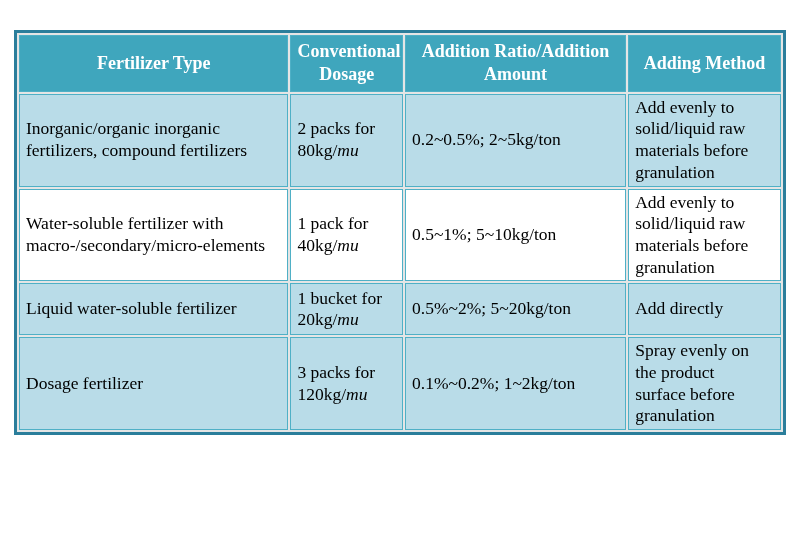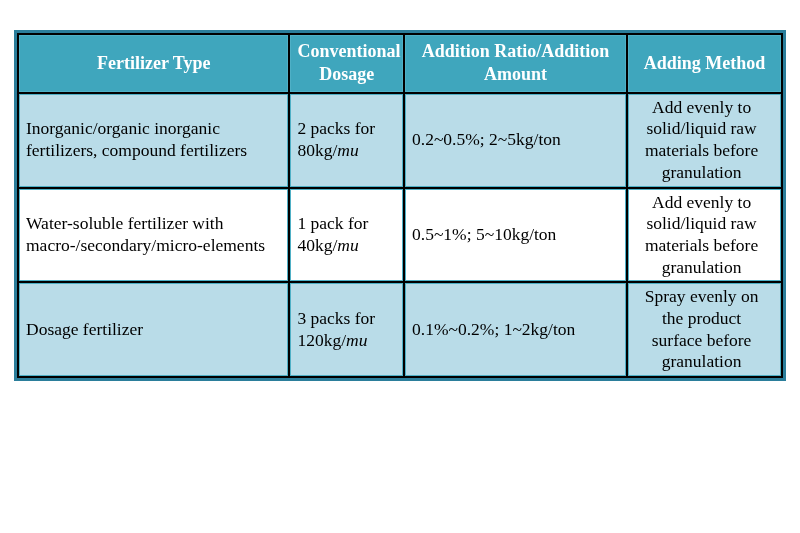--- a/index.html
+++ b/index.html
@@ -18,21 +18,21 @@
     background: var(--page-bg, #ffffff);
   }
   table.fert-table {
     position: absolute;
     left: 14px;
     top: 30px;
     width: 772px;
     table-layout: fixed;
     border-collapse: separate;
     border-spacing: 2px;
-    background: #000000;
+    background: #e5e5e5;
     border: 3px solid var(--outer-border, #2b7e9b);
   }
   col.c1 { width: 268px; }
   col.c2 { width: 112px; }
   col.c3 { width: 220px; }
   col.c4 { width: 152px; }
   th, td {
     border: 1.5px solid var(--inner-border, #4fb0c6);
     vertical-align: middle;
     overflow: hidden;
@@ -55,21 +55,21 @@
   }
   td em { font-style: italic; text-align: center; }
   thead tr          { height: 56px; }
   tbody tr.r1       { height: 92px; }
   tbody tr.r2       { height: 92px; }
   tbody tr.r3       { height: 52px; }
   tbody tr.r4       { height: 56px; }
   tbody tr.r5       { height: 92px; }
   tbody tr.alt td   { background: var(--row-alt-bg, #b9dce8); }
   tbody tr.plain td { background: var(--row-bg, #ffffff); }
-  td.method-cell { padding-right: 12px; text-align: center; }
+  td.method-cell { padding-right: 12px; }
 </style>
 </head>
 <body>
 
 <div class="page">
   <table class="fert-table">
     <colgroup>
       <col class="c1">
         <col class="c2">
         <col class="c3">
@@ -89,20 +89,26 @@
         <td><span>2 packs for 80kg/</span><em>mu</em></td>
         <td>0.2~0.5%; 2~5kg/ton</td>
         <td class="method-cell">Add evenly to solid/liquid raw materials before granulation</td>
       </tr>
       <tr class="r2 plain">
         <td>Water-soluble fertilizer with macro-/secondary/micro-elements</td>
         <td><span>1 pack for 40kg/</span><em>mu</em></td>
         <td>0.5~1%; 5~10kg/ton</td>
         <td class="method-cell">Add evenly to solid/liquid raw materials before granulation</td>
       </tr>
+      <tr class="r3 alt">
+        <td>Liquid water-soluble fertilizer</td>
+        <td><span>1 bucket for 20kg/</span><em>mu</em></td>
+        <td>0.5%~2%; 5~20kg/ton</td>
+        <td class="method-cell">Add directly</td>
+      </tr>
       <tr class="r5 alt">
         <td>Dosage fertilizer</td>
         <td><span>3 packs for 120kg/</span><em>mu</em></td>
         <td>0.1%~0.2%; 1~2kg/ton</td>
         <td class="method-cell">Spray evenly on the product surface before granulation</td>
       </tr>
     </tbody>
   </table>
 </div>
 

